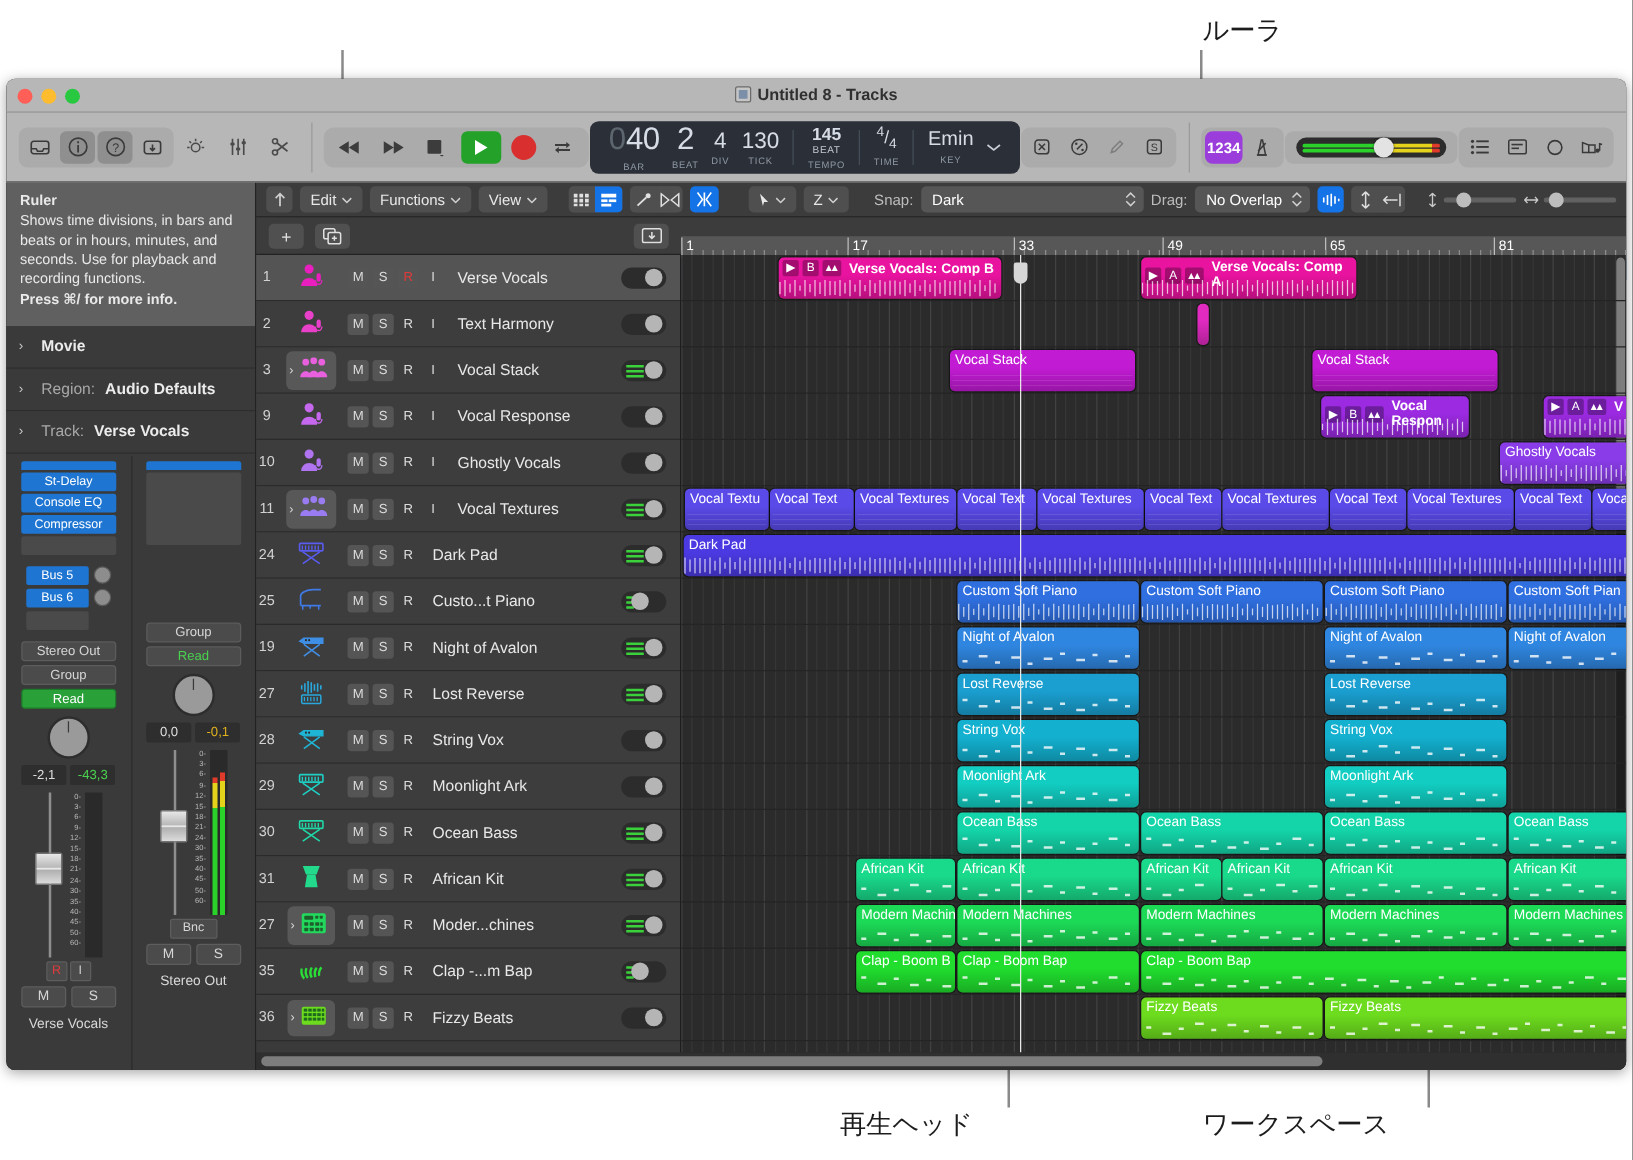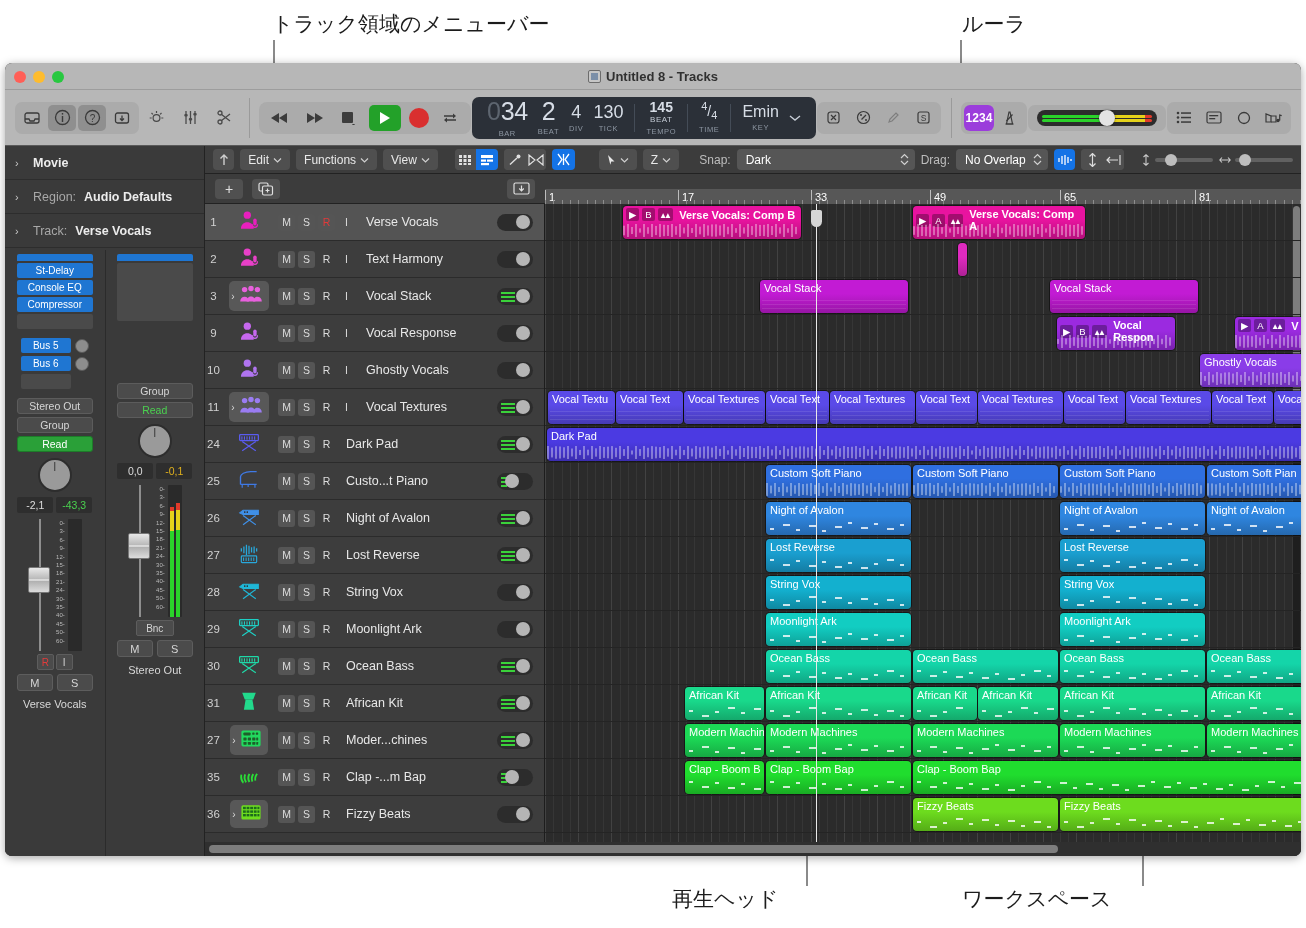--- a/index.html
+++ b/index.html
@@ -232,21 +232,20 @@
   .vscroll i{ position:absolute; left:0; top:0; width:7px; height:200px;
     background:#7d7d7d; border-radius:4px;}
   .hscroll{ height:14px; background:#2f2f2f; display:flex; align-items:center; padding:0 4px;}
   .hscroll i{ display:block; height:8px; background:#7d7d7d; border-radius:4px;}
 </style>
 </head>
 <body>
 
 <div class="root">
 
-  <div class="anno" style="left:272px;top:10px;">トラック領域のメニューバー</div>
   <div class="anno-line" style="left:273px;top:40px;height:114px;"></div>
 
   <div class="anno" style="left:962px;top:10px;">ルーラ</div>
   <div class="anno-line" style="left:960px;top:40px;height:142px;"></div>
 
   <div class="anno" style="left:672px;top:885px;">再生ヘッド</div>
   <div class="anno-line" style="left:806px;top:841px;height:45px;"></div>
 
   <div class="anno" style="left:962px;top:885px;">ワークスペース</div>
   <div class="anno-line" style="left:1142px;top:841px;height:45px;"></div>
@@ -360,21 +359,21 @@
               <path d="M12 2.5l3 2.5-3 2.5z" fill="currentColor"></path>
               <path d="M6 6.5l-3 2.5 3 2.5z" fill="currentColor"></path>
             </svg>
         </div>
       </div>
 
       <div style="width:8px"></div>
 
       <div class="lcd">
         <div class="lcd-cell">
-          <div><span class="lcd-zero">0</span><span class="lcd-big">34</span></div>
+          <div><span class="lcd-zero">0</span><span class="lcd-big">40</span></div>
           <div class="lcd-sm">BAR</div>
         </div>
         <div class="lcd-cell">
           <div class="lcd-big">2</div>
           <div class="lcd-sm">BEAT</div>
         </div>
         <div class="lcd-cell">
           <div class="lcd-mid">4</div>
           <div class="lcd-sm">DIV</div>
         </div>
@@ -494,20 +493,25 @@
               <circle cx="13" cy="9.5" r="1.7" fill="currentColor"></circle>
               <path d="M14.7 9.5V4l2 .6" stroke="currentColor" stroke-width="1.2" fill="none"></path>
             </svg>
         </div>
       </div>
     </div>
 
     <div class="body-row">
 
       <div class="inspector">
+        <div class="qh-body">
+          <div class="qh-title">Ruler</div>
+          <div>Shows time divisions, in bars and beats or in hours, minutes, and seconds. Use for playback and recording functions.</div>
+          <div class="qh-foot">Press ⌘/ for more info.</div>
+        </div>
 
         <div class="insp-row">
           <span class="chev">›</span>
           <span class="lbl-b">Movie</span>
         </div>
         <div class="insp-row">
           <span class="chev">›</span>
           <span class="lbl-grey">Region:</span>
           <span class="lbl-b">Audio Defaults</span>
         </div>
@@ -1197,21 +1201,21 @@
                 <div class="tgl">
                   <div class="bars" style="width:6px">
                     <i></i>
                     <i></i>
                     <i></i>
                   </div>
                   <div class="dot" style="left:8px"></div>
                 </div>
               </div>
               <div class="trow">
-                <div class="tnum">26</div>
+                <div class="tnum">19</div>
                 <div class="ticon">
                   <span style="display: block; transform: scale(0.85);"><svg width="28" height="24" viewBox="0 0 28 24">
                       <path d="M3 8l4-3h18v5H7z" fill="#3f8fe6" stroke="#3f8fe6" stroke-width="1.2"></path>
                       <circle cx="9" cy="7" r="1" fill="#2b2b2b"></circle>
                       <circle cx="12" cy="7" r="1" fill="#2b2b2b"></circle>
                       <path d="M7 11l15 11M22 11L7 22" stroke="#3f8fe6" stroke-width="1.5" fill="none"></path>
                     </svg></span>
                 </div>
                 <div class="msri">
                   <div class="mb2">M</div>

